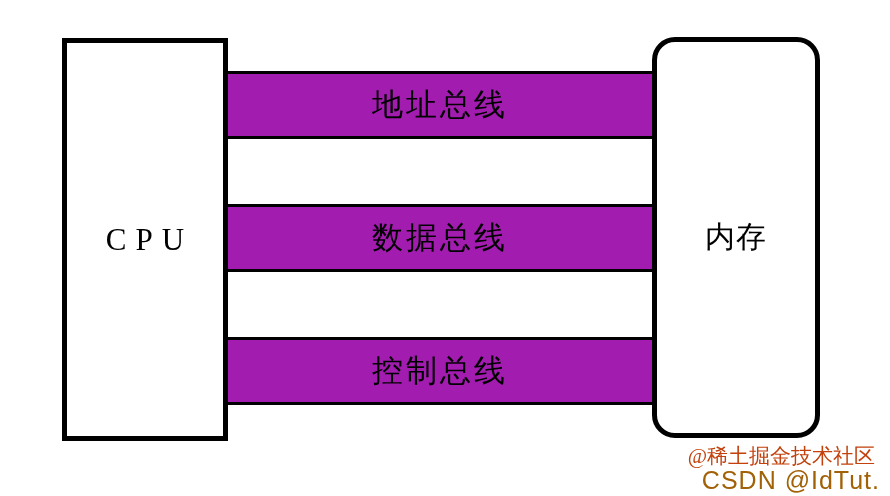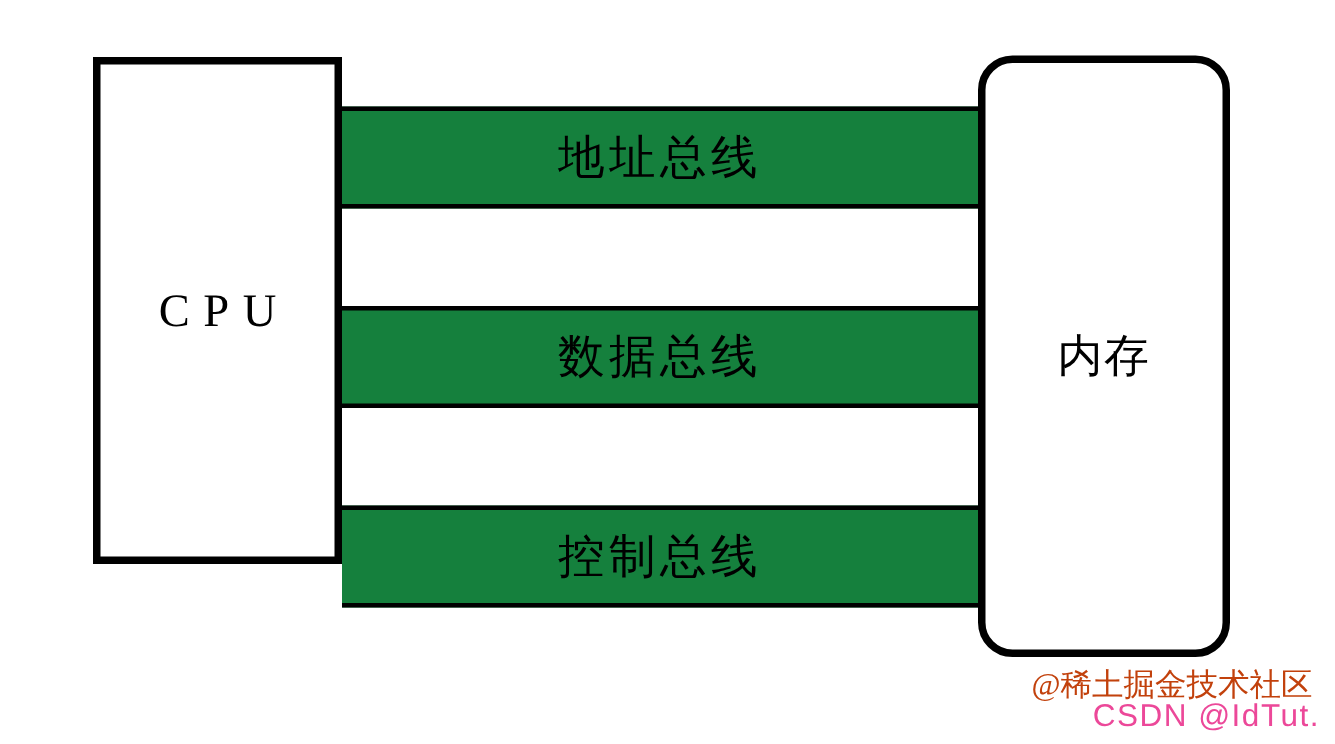--- a/index.html
+++ b/index.html
@@ -16,21 +16,21 @@
 
   
   .node-box {
     position: absolute;
     border: 5px solid #000000;
     background: #ffffff;
     display: flex;
     align-items: center;
     justify-content: center;
   }
-  .cpu-box { left: 62px; top: 38px; width: 166px; height: 338px; }
+  .cpu-box { left: 62px; top: 38px; width: 166px; height: 403px; }
   .mem-box { left: 652px; top: 37px; width: 168px; height: 401px; border-radius: 23px; }
   .cpu-box .node-label {
     font-size: 31px;
     letter-spacing: 9px;
     padding-left: 9px; 
     white-space: nowrap;
   }
   .mem-box .node-label {
     font-size: 30px;
     letter-spacing: 1px;
@@ -41,21 +41,21 @@
   .bus {
     position: absolute;
     left: 228px;
     width: 424px;
     height: 68px;
     border-top: 3px solid #000000;
     border-bottom: 3px solid #000000;
     display: flex;
     align-items: center;
     justify-content: center;
-    background: #15803d;
+    background: #a21caf;
   }
   .bus-address { top: 71px; }
   .bus-data    { top: 204px; }
   .bus-control { top: 337px; }
   .bus-label {
     font-size: 31px;
     letter-spacing: 3px;
     white-space: nowrap;
   }
 
@@ -67,23 +67,23 @@
   }
   .wm-community {
     right: 15px;
     top: 442px;
     font-size: 21px;
     color: #c2410c;
   }
   .wm-csdn {
     right: 10px;
     top: 466px;
-    font-size: 21px;
+    font-size: 25px;
     letter-spacing: 1px;
-    color: #ec4899;
+    color: #a16207;
     font-family: "Liberation Sans", "DejaVu Sans", sans-serif;
   }
 </style>
 </head>
 <body>
 
 <div class="canvas">
 
   <div class="node-box cpu-box">
     <span class="node-label">CPU</span>

